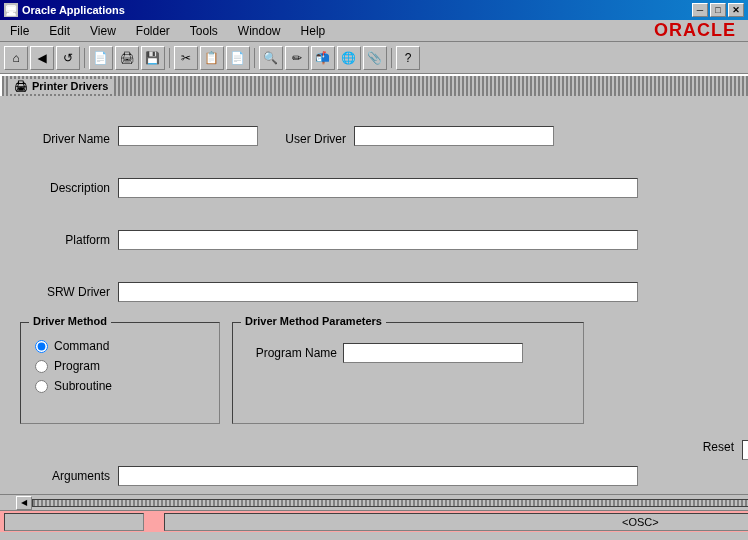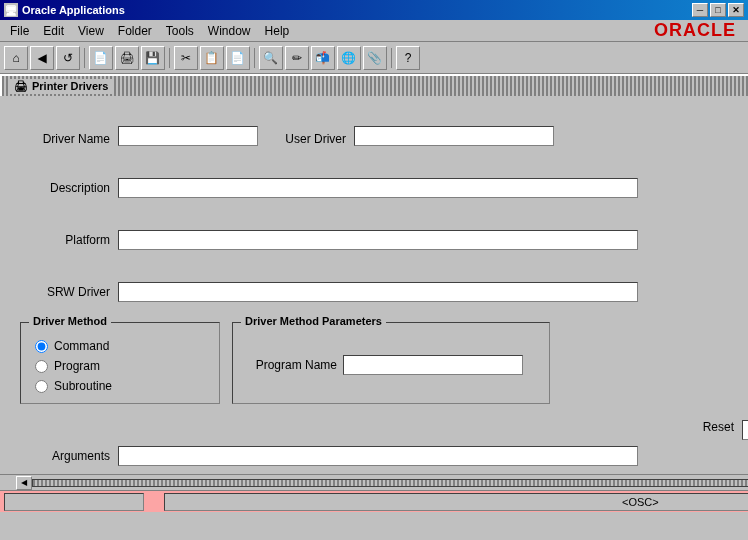--- a/index.html
+++ b/index.html
@@ -62,21 +62,21 @@
       background: #c0c0c0;
       border-bottom: 1px solid #808080;
       display: flex;
       align-items: center;
       justify-content: space-between;
       height: 22px;
       padding: 0 4px;
     }
     .menu-items {
       display: flex;
-      gap: 2px;
+      gap: 8px;
     }
     .menu-item {
       padding: 2px 6px;
       cursor: pointer;
       font-size: 12px;
       color: black;
     }
     .oracle-logo {
       font-size: 18px;
       font-weight: bold;
@@ -205,40 +205,40 @@
       gap: 12px;
       margin: 8px 0;
       padding: 0 20px;
     }
 
     .group-box {
       border: 1px solid #808080;
       border-top-color: #404040;
       border-left-color: #404040;
       background: #c0c0c0;
-      padding: 16px 14px 4px 14px;
+      padding: 16px 14px 24px 14px;
       position: relative;
     }
 
     .group-title {
       position: absolute;
       top: -8px;
       left: 8px;
       background: #c0c0c0;
       padding: 0 4px;
       font-size: 11px;
       font-weight: bold;
     }
 
     .driver-method-box {
       width: 200px;
     }
 
     .driver-params-box {
-      width: 318px;
+      width: 352px;
     }
 
     .radio-row {
       display: flex;
       align-items: center;
       gap: 6px;
       margin-bottom: 6px;
     }
 
     .radio-row input[type="radio"] {
@@ -255,21 +255,21 @@
 
     .checkbox-row input[type="checkbox"] {
       margin: 0;
       cursor: pointer;
     }
 
     .param-input-row {
       display: flex;
       align-items: center;
       gap: 6px;
-      margin-top: 16px;
+      margin-top: 4px;
     }
 
     
     .bottom-fields {
       padding: 8px 20px;
       display: flex;
       flex-direction: row;
       gap: 6px;
     }
 

